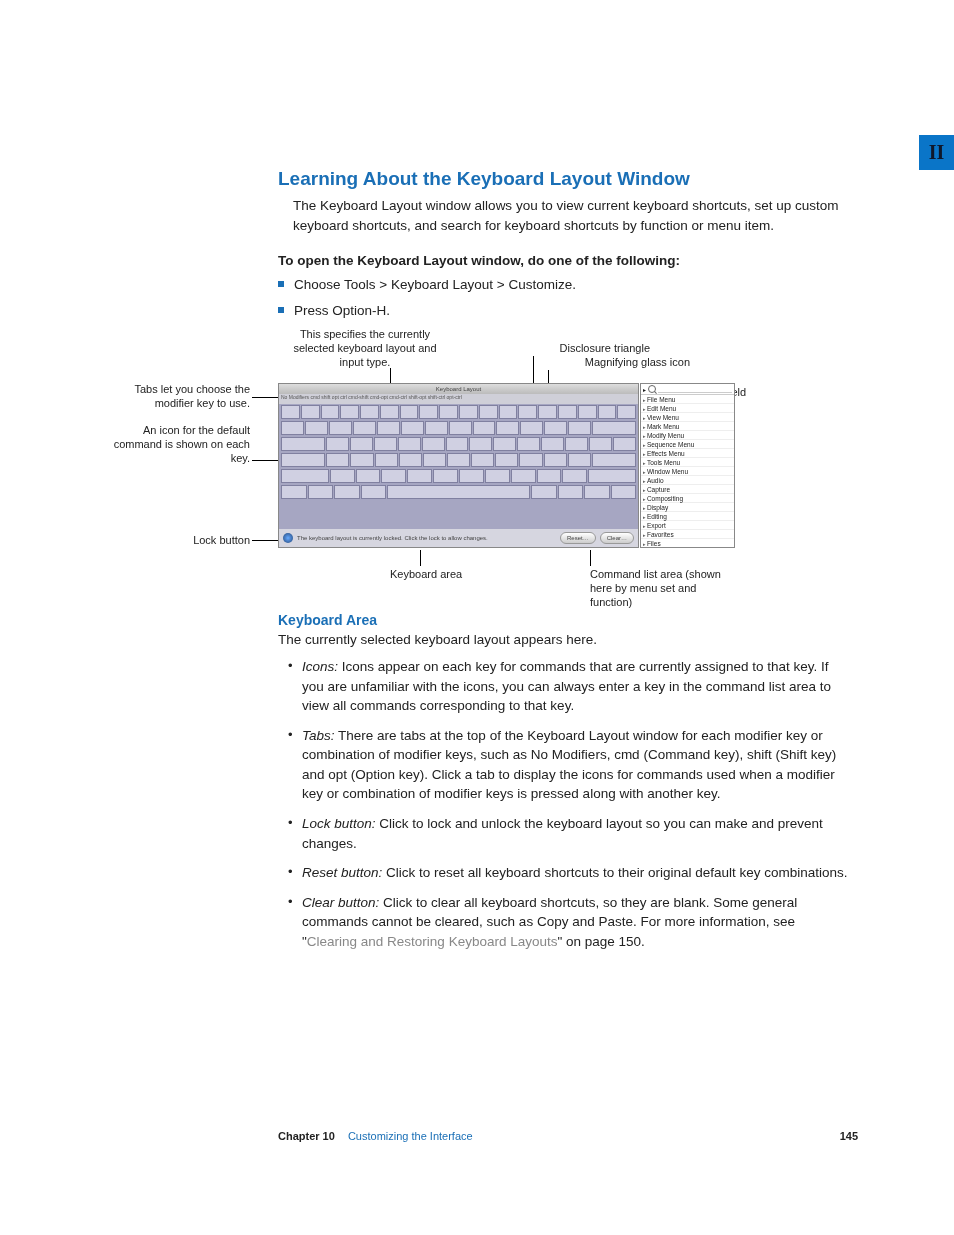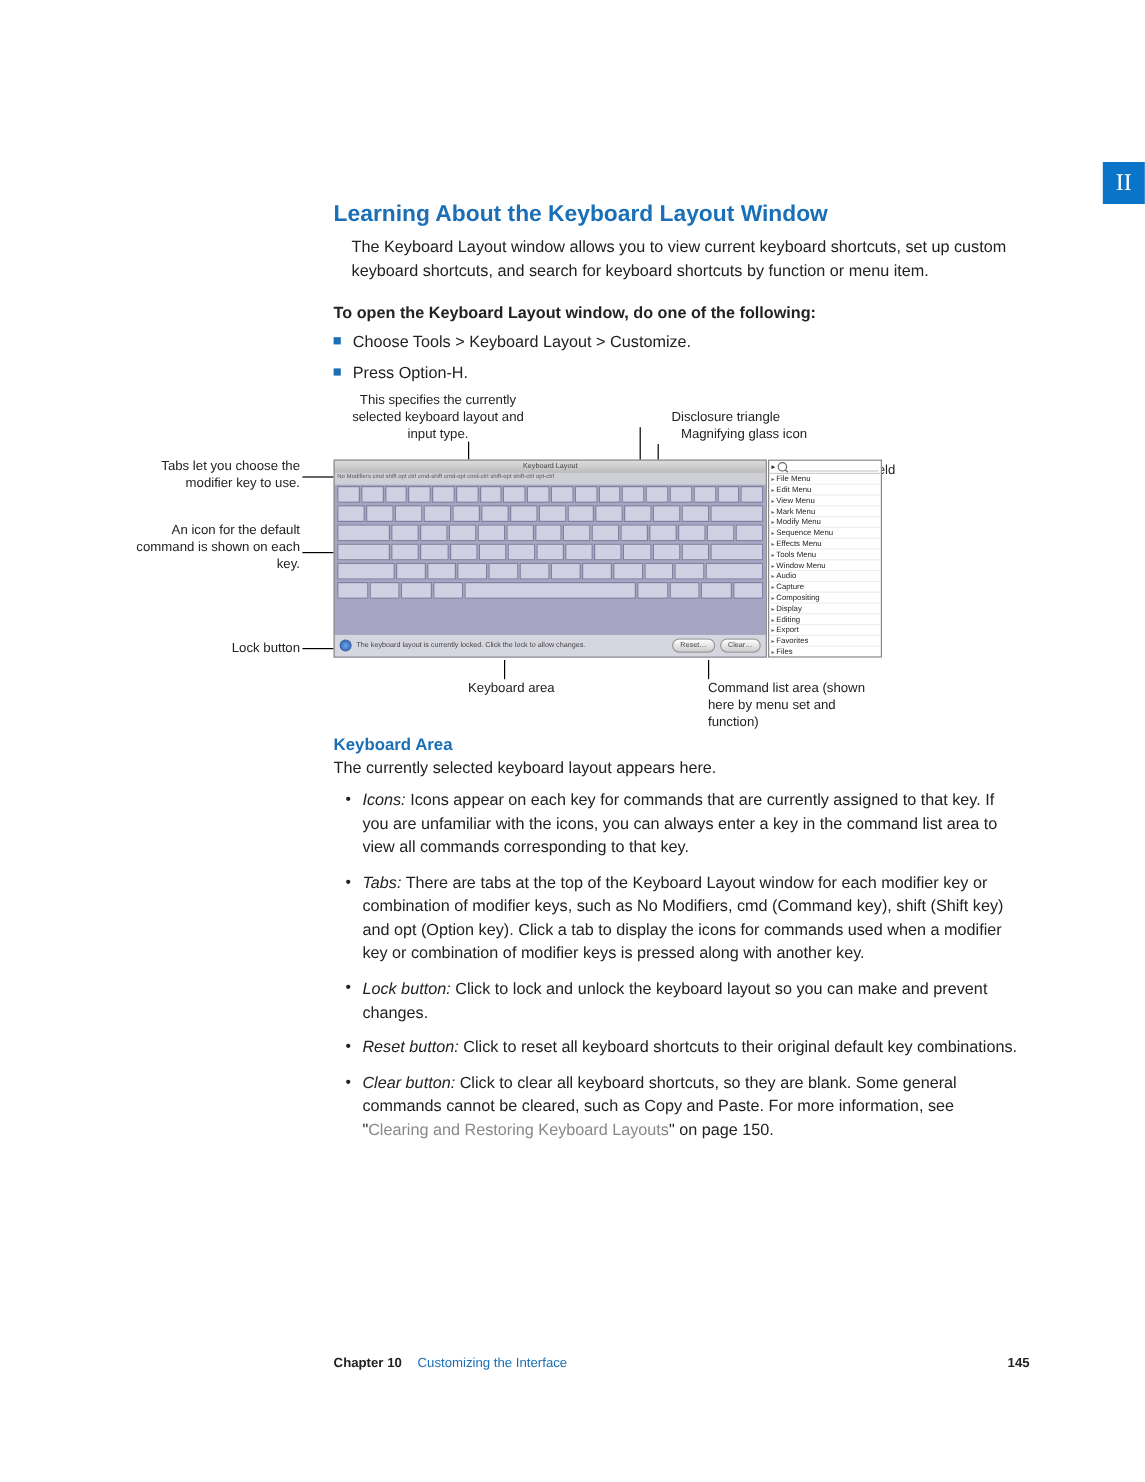--- a/index.html
+++ b/index.html
@@ -16,22 +16,22 @@
     height: 1235px;
     box-sizing: border-box;
   }
   .part-tab {
     position: absolute;
     top: 135px;
     right: 0;
     width: 35px;
     height: 35px;
     background: #0a75c8;
-    color: #ffffff;
-    font-weight: normal;
+    color: #0f172a;
+    font-weight: bold;
     font-size: 20px;
     text-align: center;
     line-height: 35px;
     font-family: Georgia, 'Times New Roman', serif;
   }
   .content {
     position: absolute;
     left: 278px;
     top: 168px;
     width: 580px;
@@ -268,30 +268,30 @@
   </div>
 
   <div class="diagram-wrap">
 
     <div class="callout top" style="left:175px; top:0; width:160px;">This specifies the currently selected keyboard layout and input type.</div>
     <div class="line-v" style="left:280px; top:40px; height:15px;"></div>
 
     <div class="callout top" style="left:420px; top:14px; width:120px; text-align:right;">Disclosure triangle</div>
     <div class="line-v" style="left:423px; top:28px; height:38px;"></div>
 
-    <div class="callout top" style="left:440px; top:28px; width:140px; text-align:center;">Magnifying glass icon</div>
+    <div class="callout top" style="left:440px; top:28px; width:140px; text-align:right;">Magnifying glass icon</div>
     <div class="line-v" style="left:438px; top:42px; height:22px;"></div>
 
     <div class="callout right" style="left:578px; top:58px;">Search field</div>
     <div class="line-h" style="left:542px; top:64px; width:34px;"></div>
 
     <div class="callout left" style="left:0px; top:55px; width:140px;">Tabs let you choose the modifier key to use.</div>
     <div class="line-h" style="left:142px; top:69px; width:26px;"></div>
 
-    <div class="callout left" style="left:0px; top:108px; width:140px;">An icon for the default command is shown on each key.</div>
+    <div class="callout left" style="left:0px; top:96px; width:140px;">An icon for the default command is shown on each key.</div>
     <div class="line-h" style="left:142px; top:132px; width:26px;"></div>
 
     <div class="callout left" style="left:0px; top:206px; width:140px;">Lock button</div>
     <div class="line-h" style="left:142px; top:212px; width:26px;"></div>
 
     <div class="callout bottom" style="left:280px; top:240px;">Keyboard area</div>
     <div class="line-v" style="left:310px; top:222px; height:16px;"></div>
 
     <div class="callout bottom" style="left:480px; top:240px; width:150px;">Command list area (shown here by menu set and function)</div>
     <div class="line-v" style="left:480px; top:222px; height:16px;"></div>

